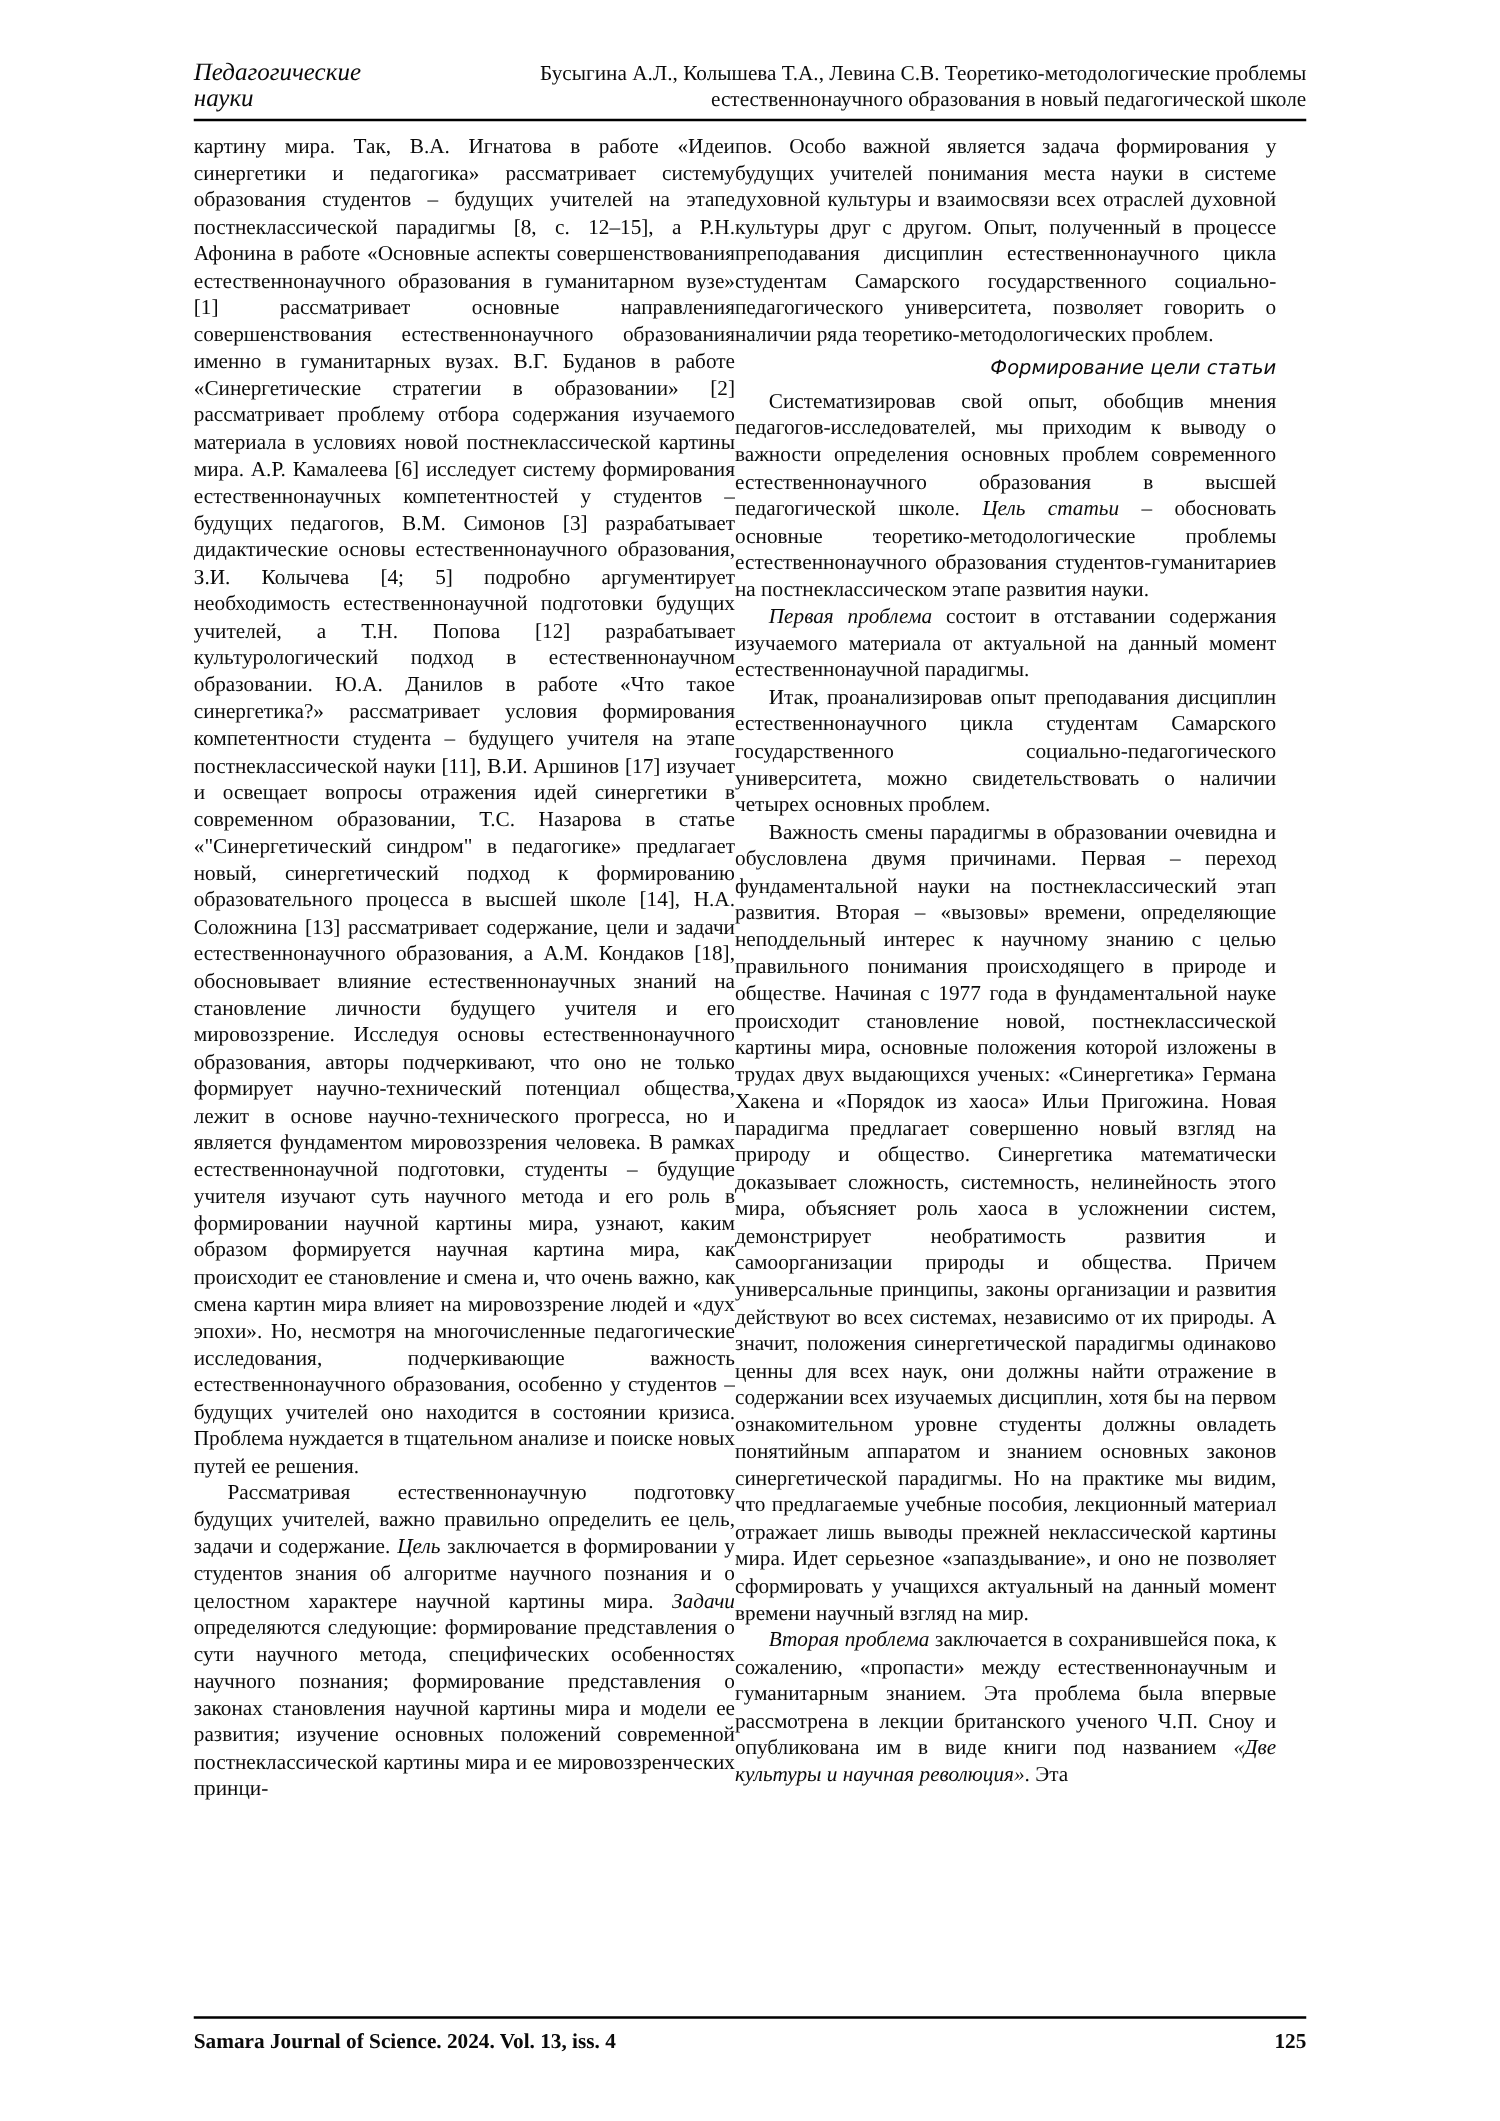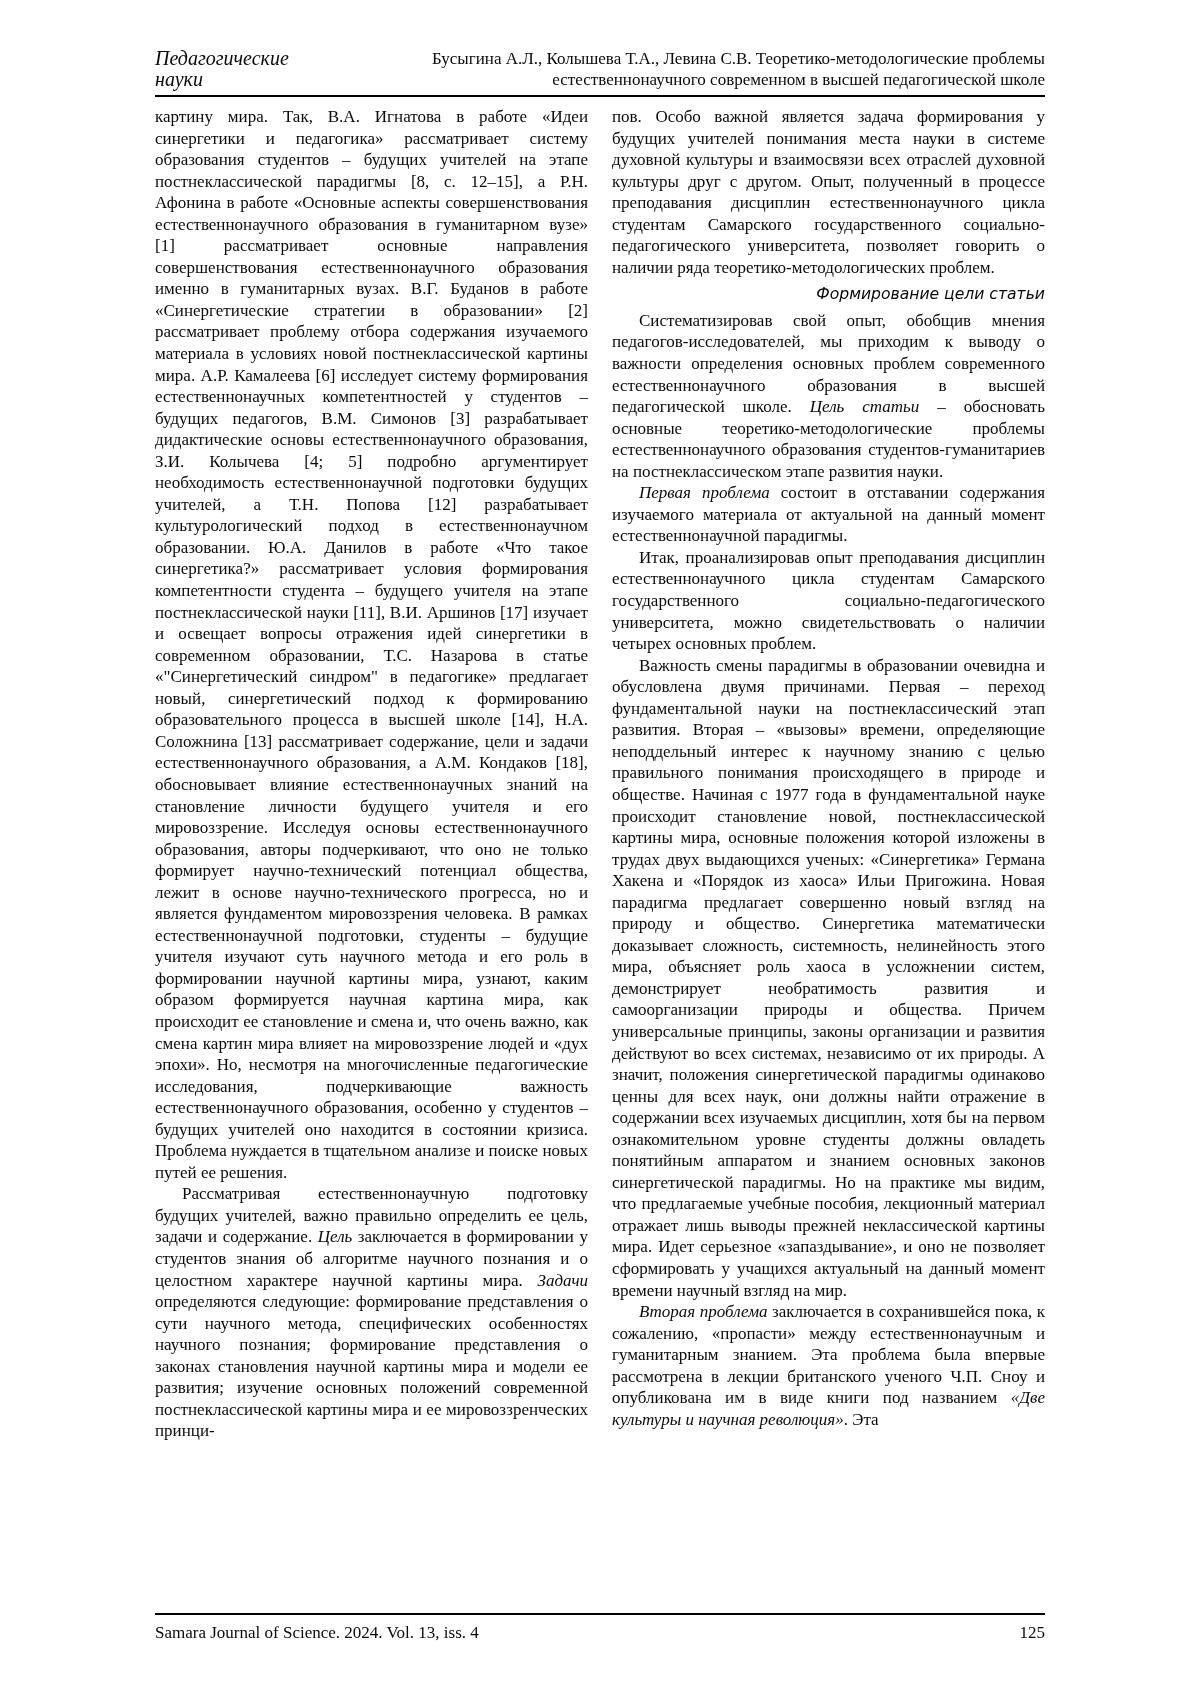--- a/index.html
+++ b/index.html
@@ -31,21 +31,20 @@
     line-height: 21px;
     white-space: nowrap;
   }
   .rh-right {
     text-align: right;
     font-size: 17px;
     line-height: 21px;
   }
   .columns {
     display: flex;
-    gap: 24px;
     margin-top: 9px;
     height: 1498px;
     overflow: hidden;
   }
   .col {
     width: 433px;
     text-align: justify;
     font-size: 17px;
     line-height: 21.55px;
     hyphens: auto;
@@ -70,34 +69,35 @@
     position: absolute;
     left: 155px;
     width: 890px;
     top: 1613px;
     border-top: 2.5px solid #000;
     padding-top: 7px;
     display: flex;
     justify-content: space-between;
     font-size: 17px;
     line-height: 21px;
+    font-weight: bold;
   }
 </style>
 </head>
 <body>
 
 <div class="page">
   <div class="running-header">
     <div class="rh-left">
       <div>Педагогические</div>
       <div>науки</div>
     </div>
     <div class="rh-right">
       <div>Бусыгина А.Л., Колышева Т.А., Левина С.В. Теоретико-методологические проблемы</div>
-      <div>естественнонаучного современном в высшей педагогической школе</div>
+      <div>естественнонаучного образования в новый педагогической школе</div>
     </div>
   </div>
 
   <div class="columns">
     <div class="col" id="col-left">
         <p class="noindent"><span>картину мира. Так, В.А. Игнатова в работе «Идеи синергетики и педагогика» рассматривает систему образования студентов – будущих учителей на этапе постнеклассической парадигмы [8, с. 12–15], а Р.Н. Афонина в работе «Основные аспекты совершенствования естественнонаучного образования в гуманитарном вузе» [1] рассматривает основные направления совершенствования естественнонаучного образования именно в гуманитарных вузах. В.Г. Буданов в работе «Синергетические стратегии в образовании» [2] рассматривает проблему отбора содержания изучаемого материала в условиях новой постнеклассической картины мира. А.Р. Камалеева [6] исследует систему формирования естественнонаучных компетентностей у студентов – будущих педагогов, В.М. Симонов [3] разрабатывает дидактические основы естественнонаучного образования, З.И. Колычева [4; 5] подробно аргументирует необходимость естественнонаучной подготовки будущих учителей, а Т.Н. Попова [12] разрабатывает культурологический подход в естественнонаучном образовании. Ю.А. Данилов в работе «Что такое синергетика?» рассматривает условия формирования компетентности студента – будущего учителя на этапе постнеклассической науки [11], В.И. Аршинов [17] изучает и освещает вопросы отражения идей синергетики в современном образовании, Т.С. Назарова в статье «"Синергетический синдром" в педагогике» предлагает новый, синергетический подход к формированию образовательного процесса в высшей школе [14], Н.А. Соложнина [13] рассматривает содержание, цели и задачи естественнонаучного образования, а А.М. Кондаков [18], обосновывает влияние естественнонаучных знаний на становление личности будущего учителя и его мировоззрение. Исследуя основы естественнонаучного образования, авторы подчеркивают, что оно не только формирует научно-технический потенциал общества, лежит в основе научно-технического прогресса, но и является фундаментом мировоззрения человека. В рамках естественнонаучной подготовки, студенты – будущие учителя изучают суть научного метода и его роль в формировании научной картины мира, узнают, каким образом формируется научная картина мира, как происходит ее становление и смена и, что очень важно, как смена картин мира влияет на мировоззрение людей и «дух эпохи». Но, несмотря на многочисленные педагогические исследования, подчеркивающие важность естественнонаучного образования, особенно у студентов – будущих учителей оно находится в состоянии кризиса. Проблема нуждается в тщательном анализе и поиске новых путей ее решения.</span></p>
         <p><span>Рассматривая естественнонаучную подготовку будущих учителей, важно правильно определить ее цель, задачи и содержание. </span><em>Цель</em><span> заключается в формировании у студентов знания об алгоритме научного познания и о целостном характере научной картины мира. </span><em>Задачи</em><span> определяются следующие: формирование представления о сути научного метода, специфических особенностях научного познания; формирование представления о законах становления научной картины мира и модели ее развития; изучение основных положений современной постнеклассической картины мира и ее мировоззренческих принци-</span></p>
       </div>
     <div class="col" id="col-right">
         <p class="noindent"><span>пов. Особо важной является задача формирования у будущих учителей понимания места науки в системе духовной культуры и взаимосвязи всех отраслей духовной культуры друг с другом. Опыт, полученный в процессе преподавания дисциплин естественнонаучного цикла студентам Самарского государственного социально-педагогического университета, позволяет говорить о наличии ряда теоретико-методологических проблем.</span></p>

